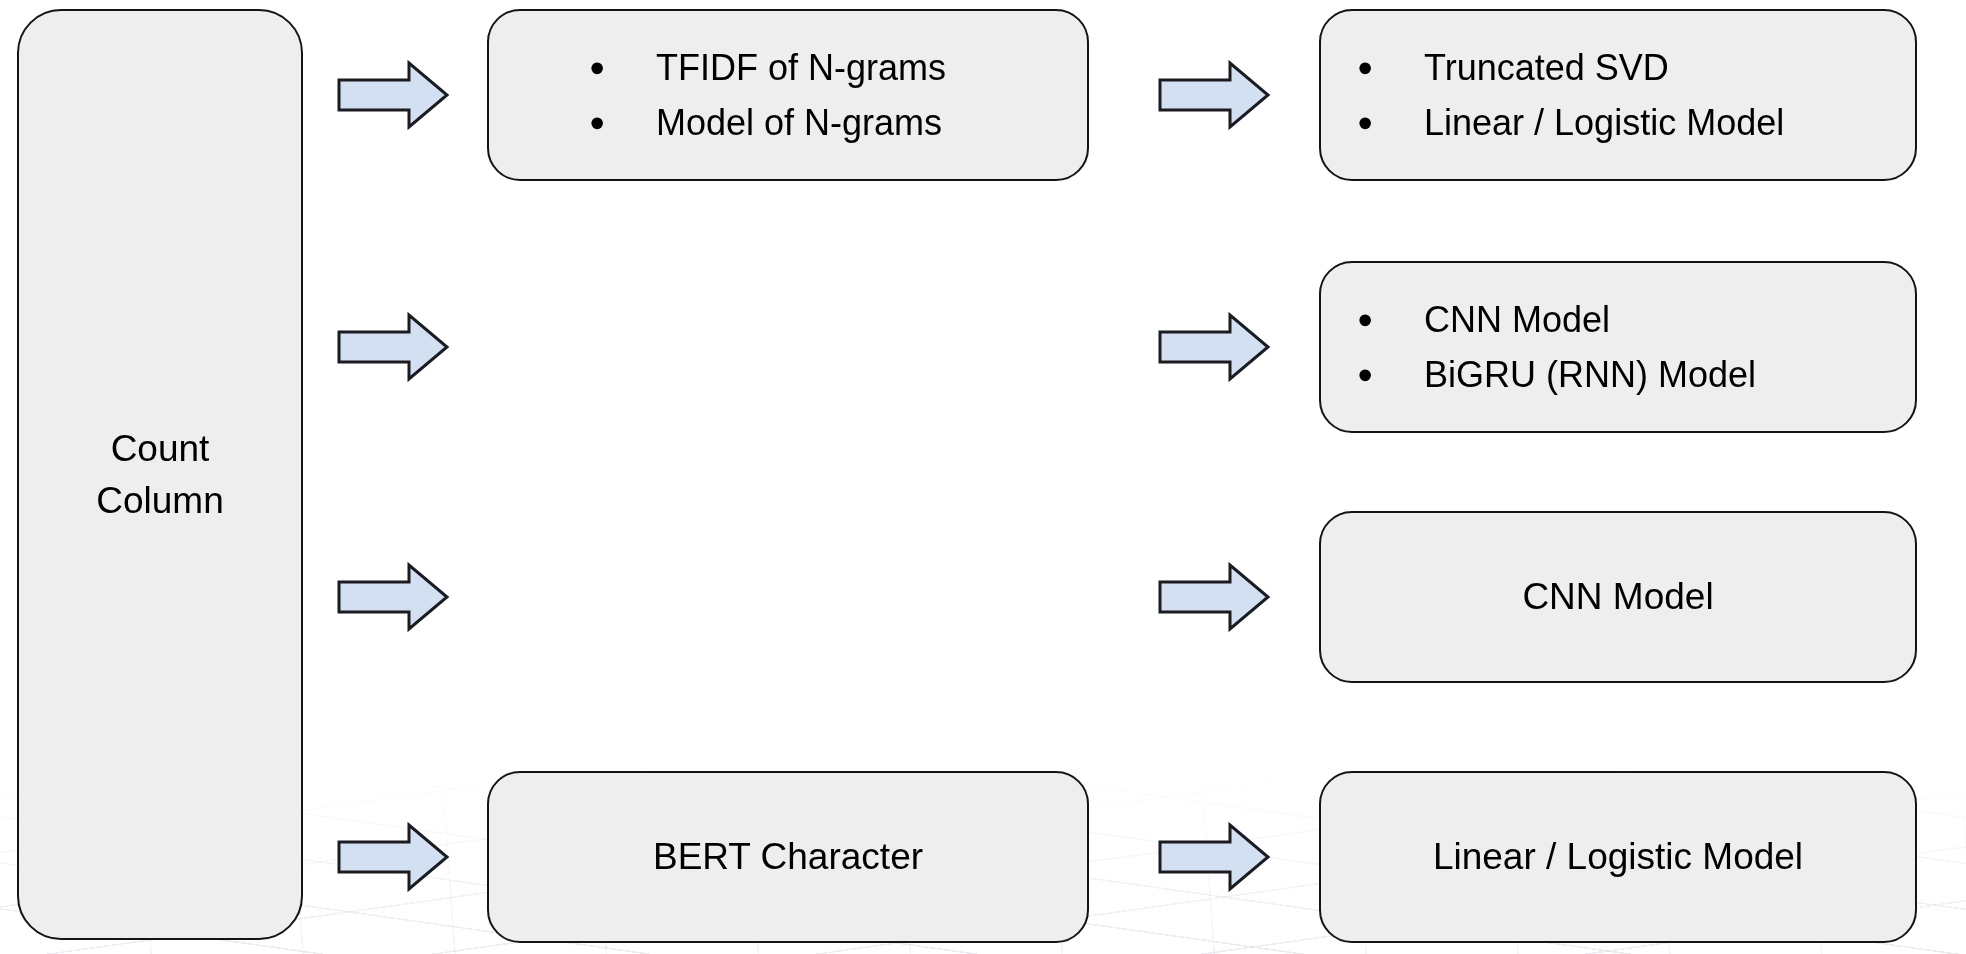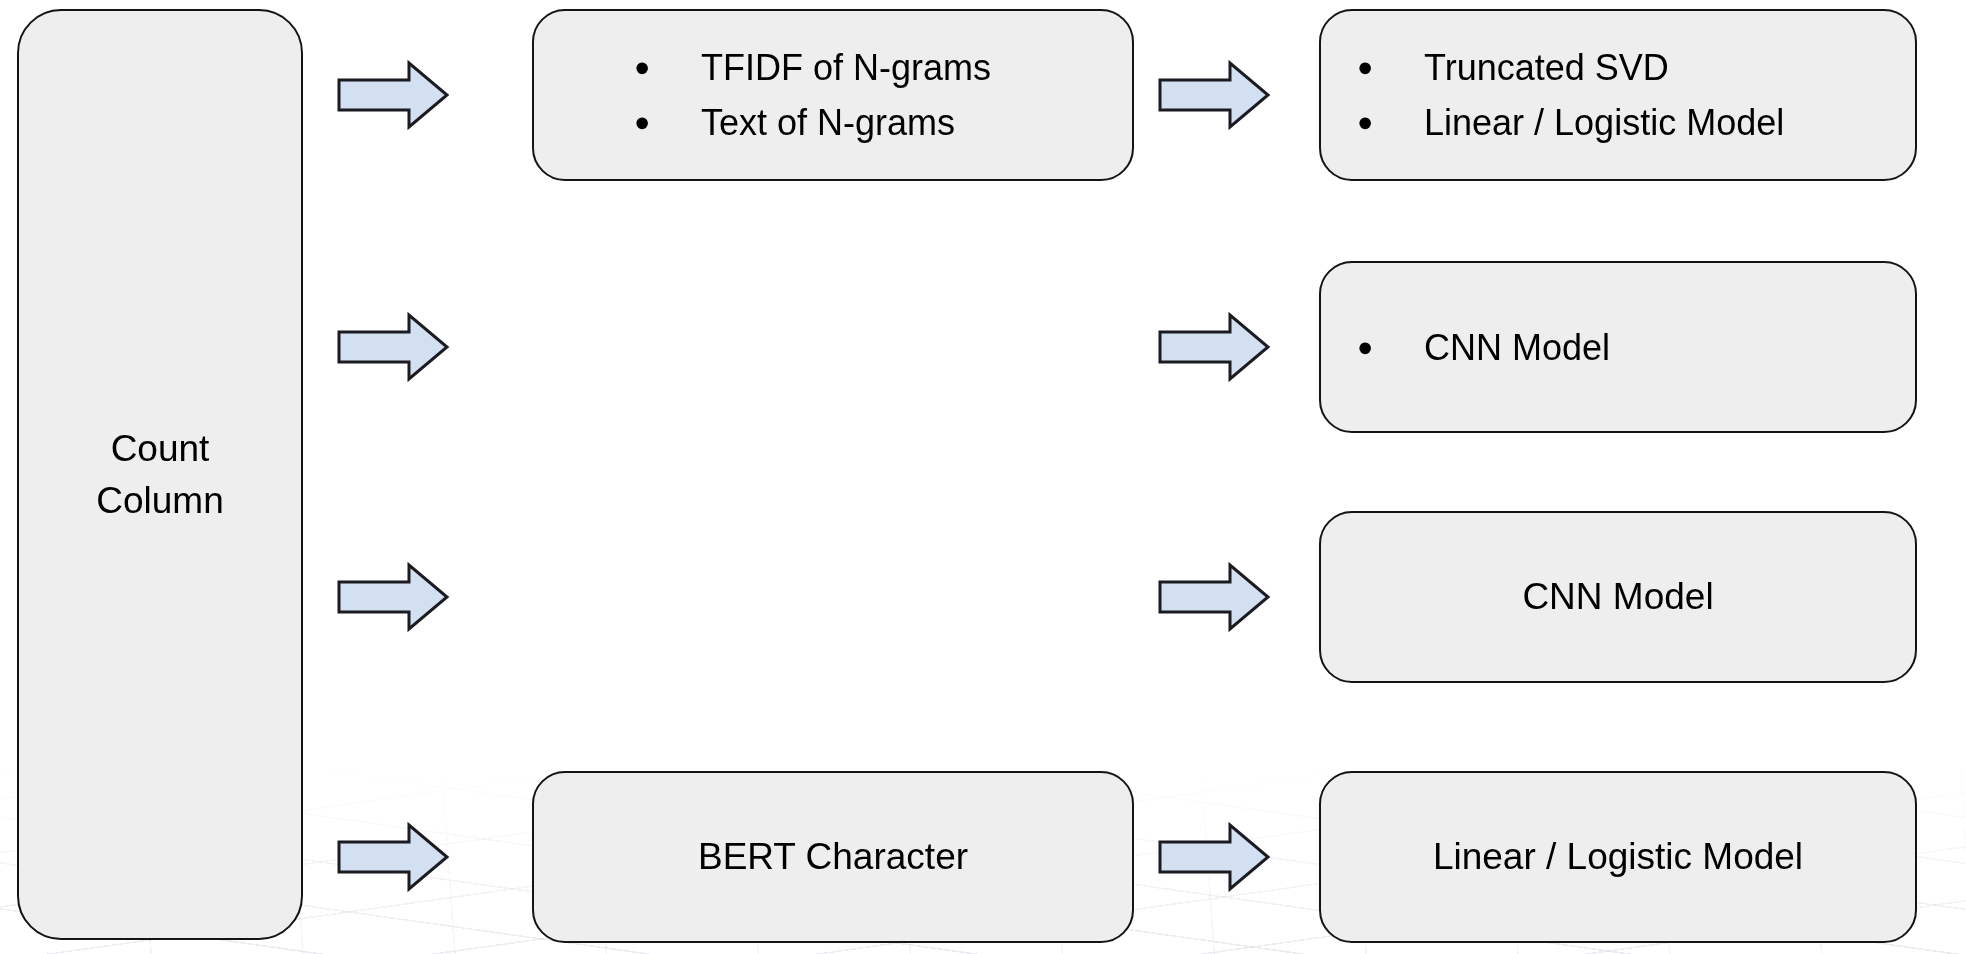--- a/index.html
+++ b/index.html
@@ -42,21 +42,21 @@
   }
   .source-box{
     left:17px;top:9px;width:286px;height:931px;
     border-radius:44px;
   }
   .source-box .label{
     font-size:37px;line-height:52px;text-align:center;white-space:pre-line;
   }
 
   .rowbox{height:172px;border-radius:33px;}
-  .mid{left:487px;width:602px;margin-left:45px;}
+  .mid{left:487px;width:602px;}
   .rightcol{left:1319px;width:598px;}
   .r1{top:9px}.r2{top:261px}.r3{top:511px}.r4{top:771px}
 
   .plain-label{font-size:37px;text-align:center;}
 
   .rowbox.has-bullets{justify-content:flex-start;}
   .bullets{
     list-style:none;margin:0;padding:0;
     font-size:36px;line-height:55px;
   }
@@ -107,33 +107,34 @@
   <svg class="arrow ac2 ar3" viewBox="0 0 113 70">
     <polygon points="2,20 72,20 72,3 110,35 72,67 72,50 2,50" fill="var(--arrow-fill)" stroke="var(--arrow-border)" stroke-width="3"></polygon>
   </svg>
   <svg class="arrow ac2 ar4" viewBox="0 0 113 70">
     <polygon points="2,20 72,20 72,3 110,35 72,67 72,50 2,50" fill="var(--arrow-fill)" stroke="var(--arrow-border)" stroke-width="3"></polygon>
   </svg>
 
   <div class="node rowbox mid r1 has-bullets">
     <ul class="bullets indent-lg">
       <li>TFIDF of N-grams</li>
-      <li>Text of N-grams</li>
+      <li>Model of N-grams</li>
     </ul>
   </div>
   <div class="node rowbox rightcol r1 has-bullets">
     <ul class="bullets indent-sm">
       <li>Truncated SVD</li>
       <li>Linear / Logistic Model</li>
     </ul>
   </div>
 
   <div class="node rowbox rightcol r2 has-bullets">
     <ul class="bullets indent-sm">
       <li>CNN Model</li>
+      <li>BiGRU (RNN) Model</li>
     </ul>
   </div>
 
   <div class="node rowbox rightcol r3">
     <span class="plain-label">CNN Model</span>
   </div>
 
   <div class="node rowbox mid r4">
     <span class="plain-label">BERT Character</span>
   </div>

